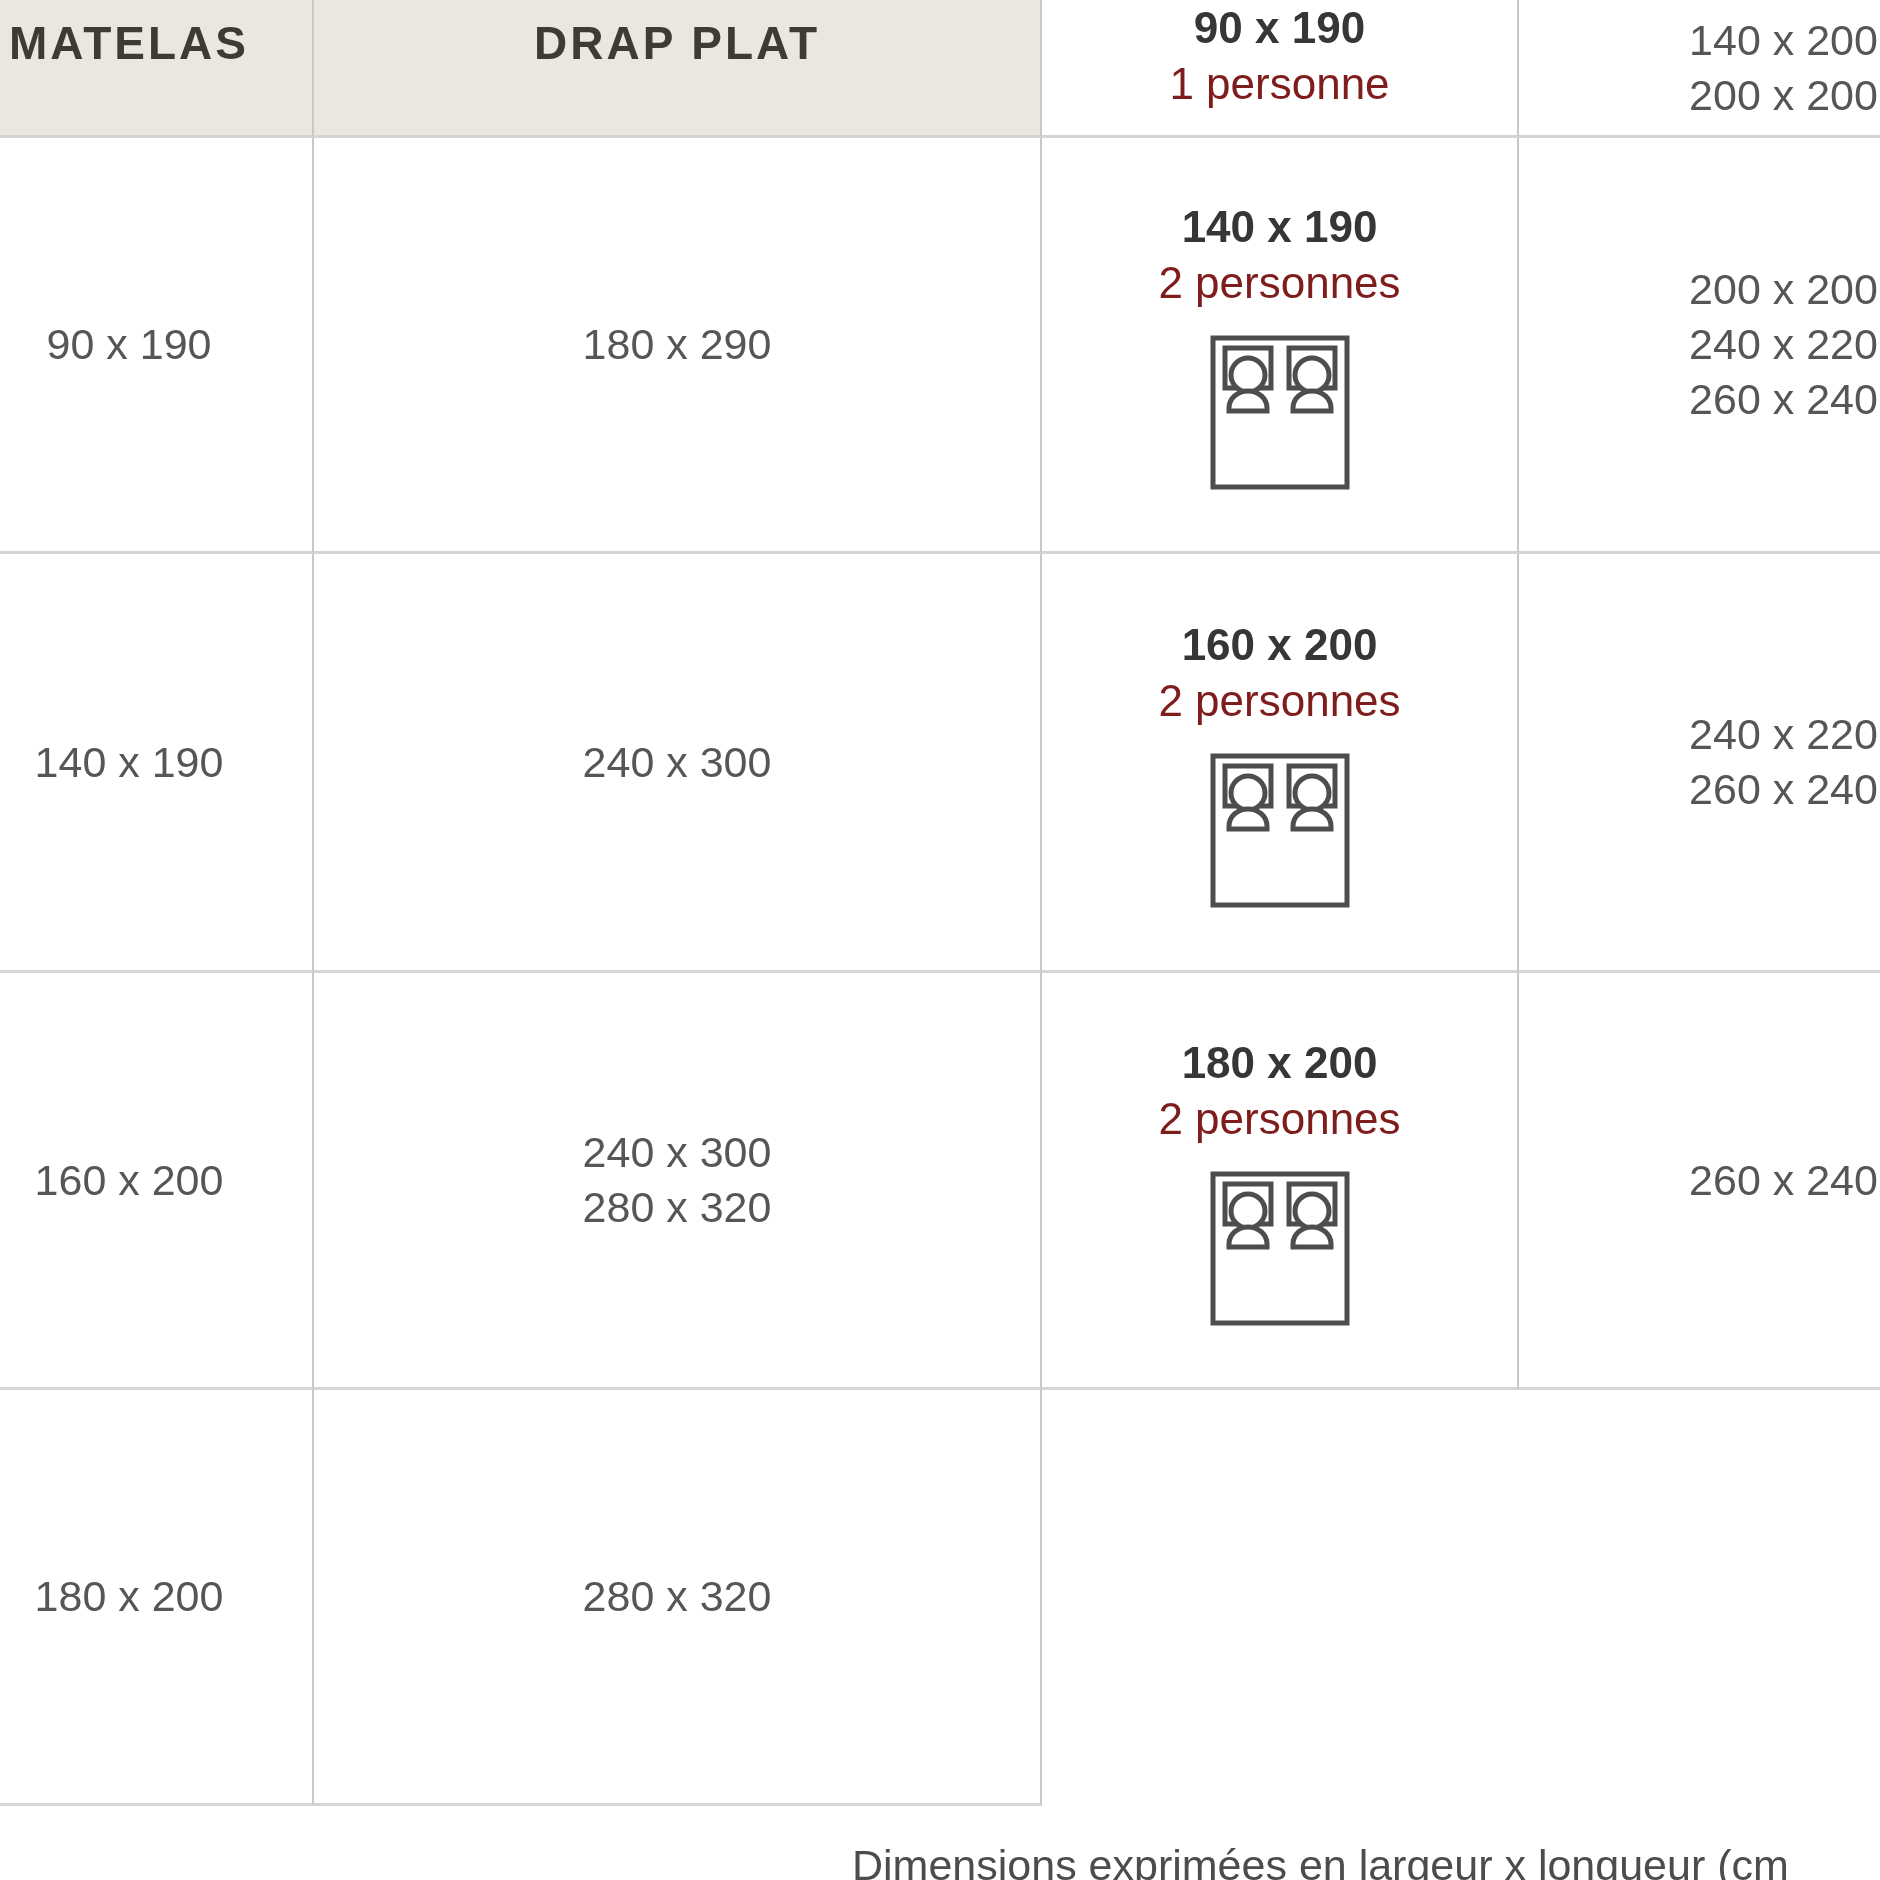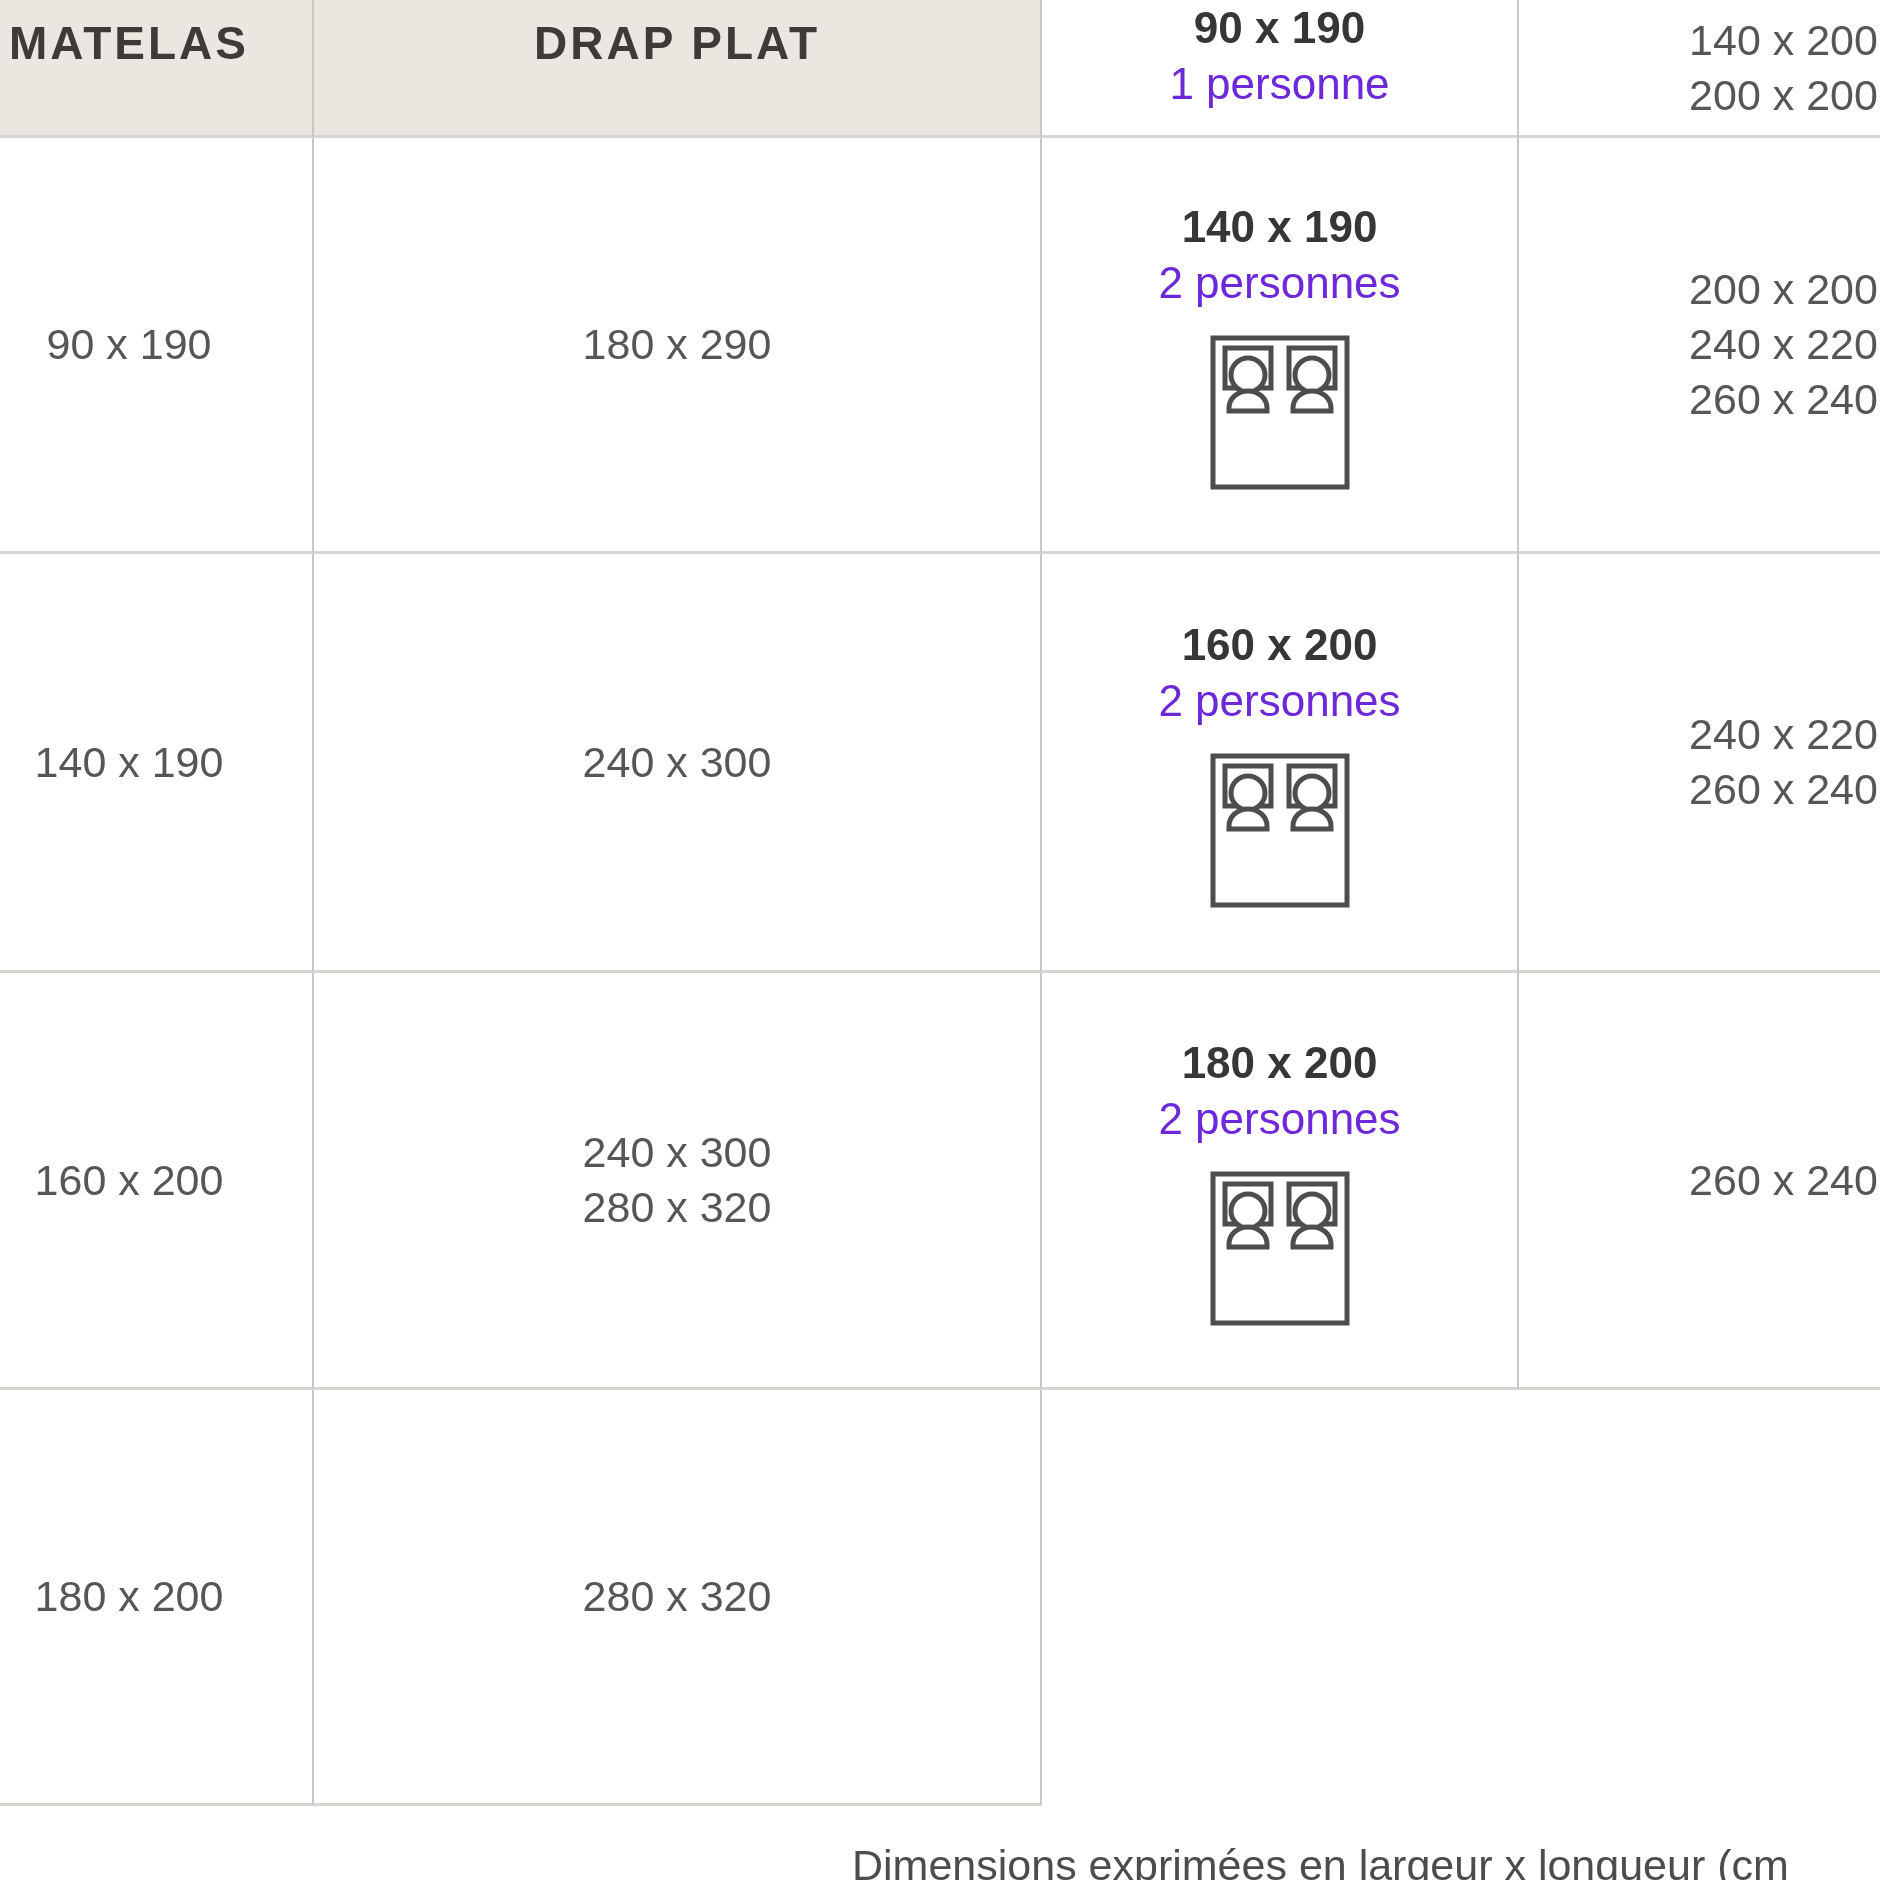--- a/index.html
+++ b/index.html
@@ -52,21 +52,21 @@
     text-align: center;
   }
   .mattress-size {
     font-size: 44px;
     font-weight: bold;
     color: #363636;
     line-height: 56px;
   }
   .persons {
     font-size: 44px;
-    color: #6d28d9;
+    color: #7f1d1d;
     line-height: 56px;
   }
   .bed-icon {
     margin-top: 24px;
   }
   .footer-note {
     position: absolute;
     top: 1841px;
     left: 852px;
     font-size: 43px;

